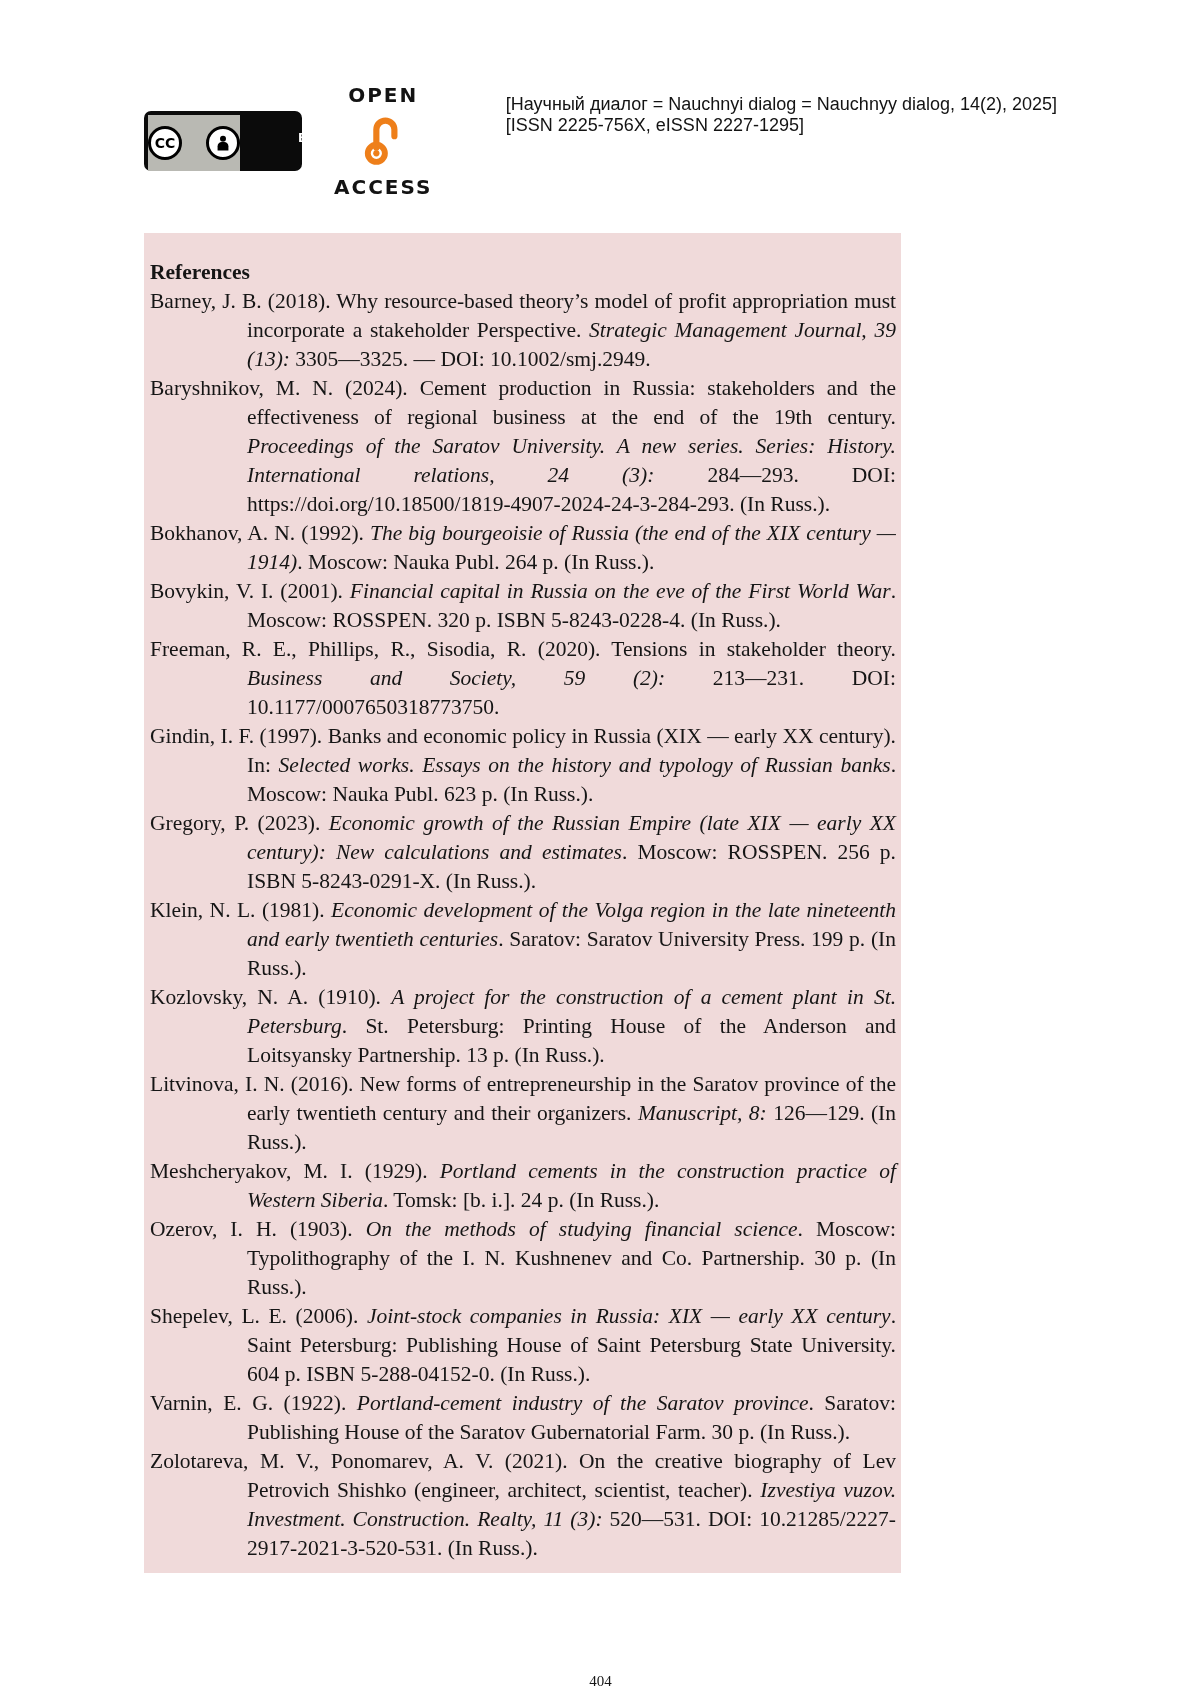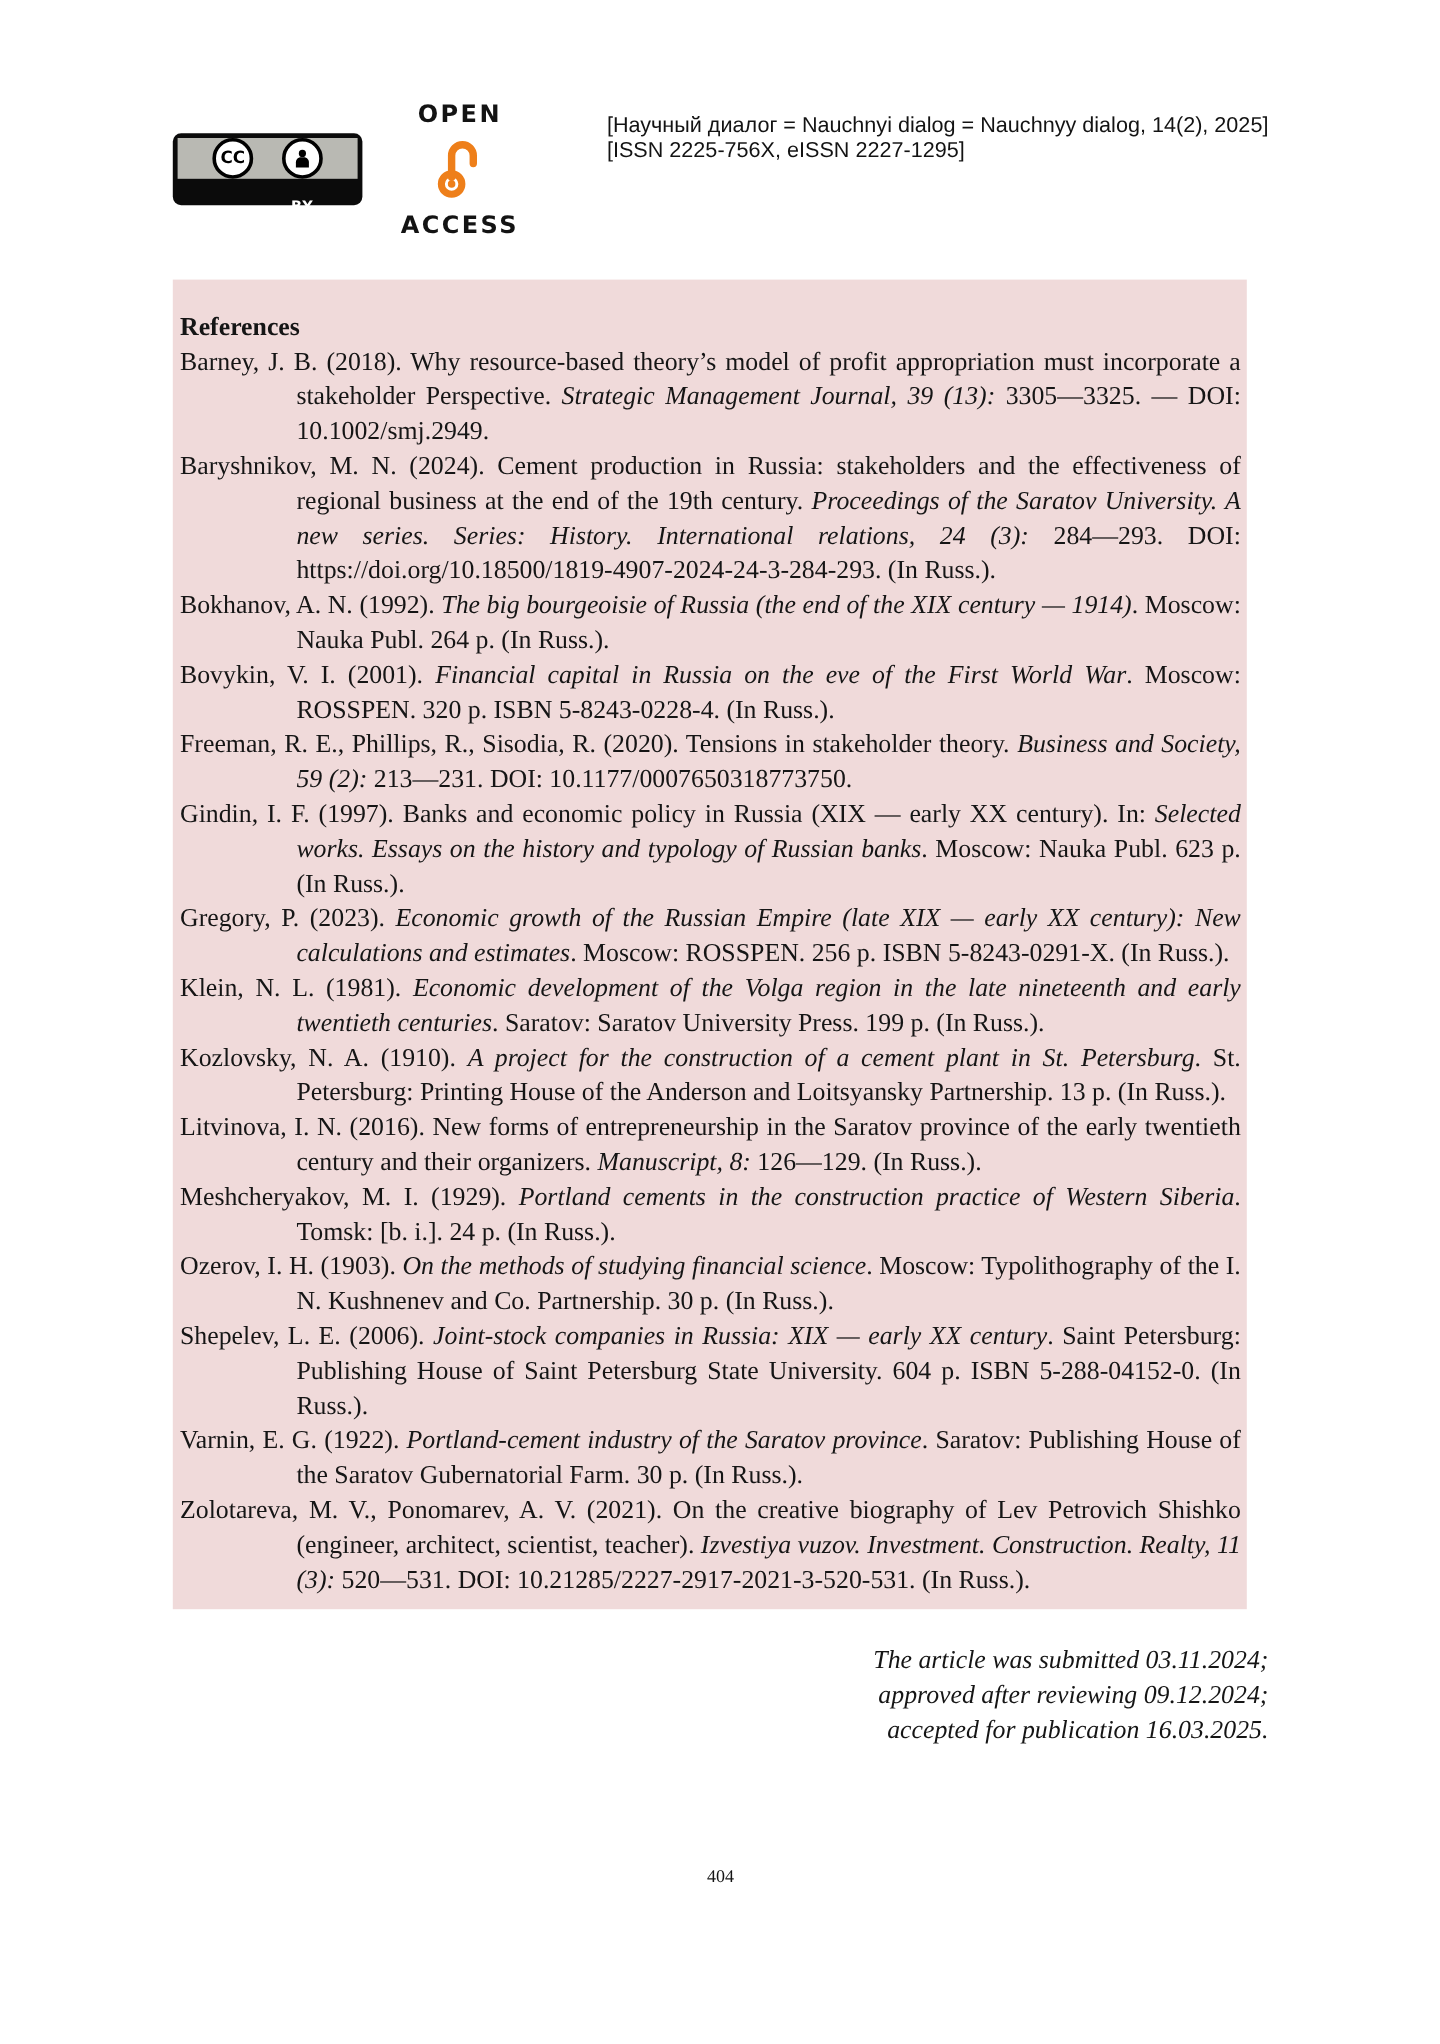--- a/index.html
+++ b/index.html
@@ -20,21 +20,21 @@
     justify-content:space-between;
     align-items:flex-start;
     margin-bottom:34px;
   }
   .logo-group { display:flex; align-items:center; gap:32px; }
   .cc-badge {
     width:158px; height:60px;
     background:#0b0b0b;
     border-radius:7px;
     padding:4px 4px 0 4px;
-    display:flex; flex-direction:column;
+    display:flex; flex-direction:row;
   }
   .cc-badge-top {
     flex:1;
     background:#b9b9b3;
     display:flex; align-items:center; justify-content:center; gap:24px;
   }
   .cc-circle {
     width:34px; height:34px;
     background:#ffffff;
     border:3.5px solid #000;
@@ -56,21 +56,21 @@
     font-family:"DejaVu Sans", sans-serif;
     font-weight:bold; font-size:20px; letter-spacing:2px; color:#131313;
   }
   .journal-id {
     font-family:"Liberation Sans", sans-serif;
     font-size:18px; line-height:21px; color:#131313;
     padding-top:11px;
   }
   
   .references-block {
-    width:895px;
+    width:757px;
     padding:25px 5px 10px 6px;
     background:#F0DADA;
   }
   .ref-heading {
     font-size:21.5px; line-height:29px; font-weight:bold;
   }
   .ref-entry {
     font-size:21.5px; line-height:29px;
     text-align:justify;
     padding-left:97px; text-indent:-97px;
@@ -139,21 +139,16 @@
         <p class="ref-entry"><span>Kozlovsky, N. A. (1910). </span><i>A project for the construction of a cement plant in St. Petersburg</i><span>. St. Petersburg: Printing House of the Anderson and Loitsyansky Partnership. 13 p. (In Russ.).</span></p>
         <p class="ref-entry"><span>Litvinova, I. N. (2016). New forms of entrepreneurship in the Saratov province of the early twentieth century and their organizers. </span><i>Manuscript, 8:</i><span> 126—129. (In Russ.).</span></p>
         <p class="ref-entry"><span>Meshcheryakov, M. I. (1929). </span><i>Portland cements in the construction practice of Western Siberia</i><span>. Tomsk: [b. i.]. 24 p. (In Russ.).</span></p>
         <p class="ref-entry"><span>Ozerov, I. H. (1903). </span><i>On the methods of studying financial science</i><span>. Moscow: Typolithography of the I. N. Kushnenev and Co. Partnership. 30 p. (In Russ.).</span></p>
         <p class="ref-entry"><span>Shepelev, L. E. (2006). </span><i>Joint-stock companies in Russia: XIX — early XX century</i><span>. Saint Petersburg: Publishing House of Saint Petersburg State University. 604 p. ISBN 5-288-04152-0. (In Russ.).</span></p>
         <p class="ref-entry"><span>Varnin, E. G. (1922). </span><i>Portland-cement industry of the Saratov province</i><span>. Saratov: Publishing House of the Saratov Gubernatorial Farm. 30 p. (In Russ.).</span></p>
         <p class="ref-entry"><span>Zolotareva, M. V., Ponomarev, A. V. (2021). On the creative biography of Lev Petrovich Shishko (engineer, architect, scientist, teacher). </span><i>Izvestiya vuzov. Investment. Construction. Realty, 11 (3):</i><span> 520—531. DOI: 10.21285/2227-2917-2021-3-520-531. (In Russ.).</span></p>
       </div>
   </section>
 
-  <div class="submission-notes">
-    <div>The article was submitted 03.11.2024;</div>
-    <div>approved after reviewing 09.12.2024;</div>
-    <div>accepted for publication 16.03.2025.</div>
-  </div>
 
   <div class="page-number">404</div>
 
 </div>
 
 </body></html>

